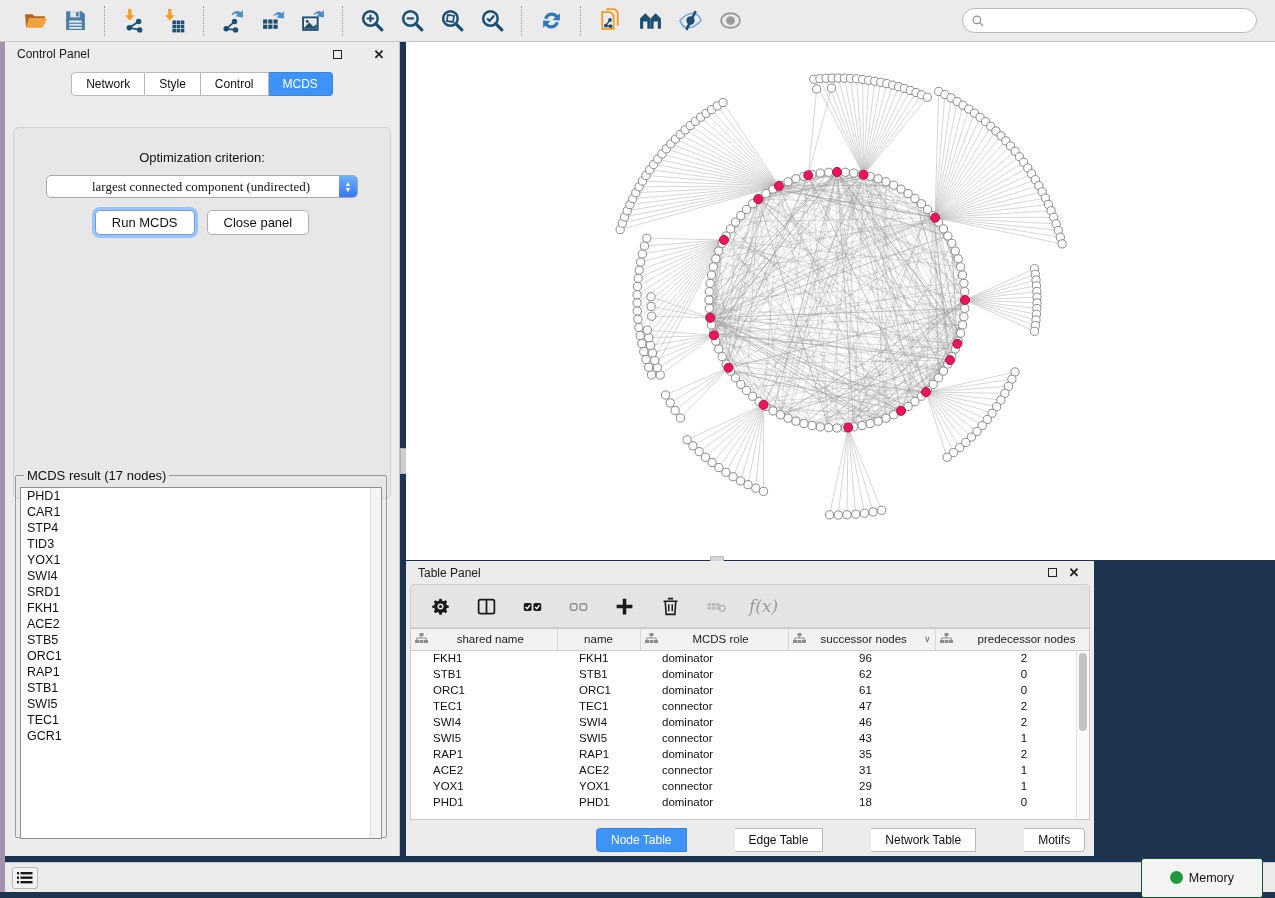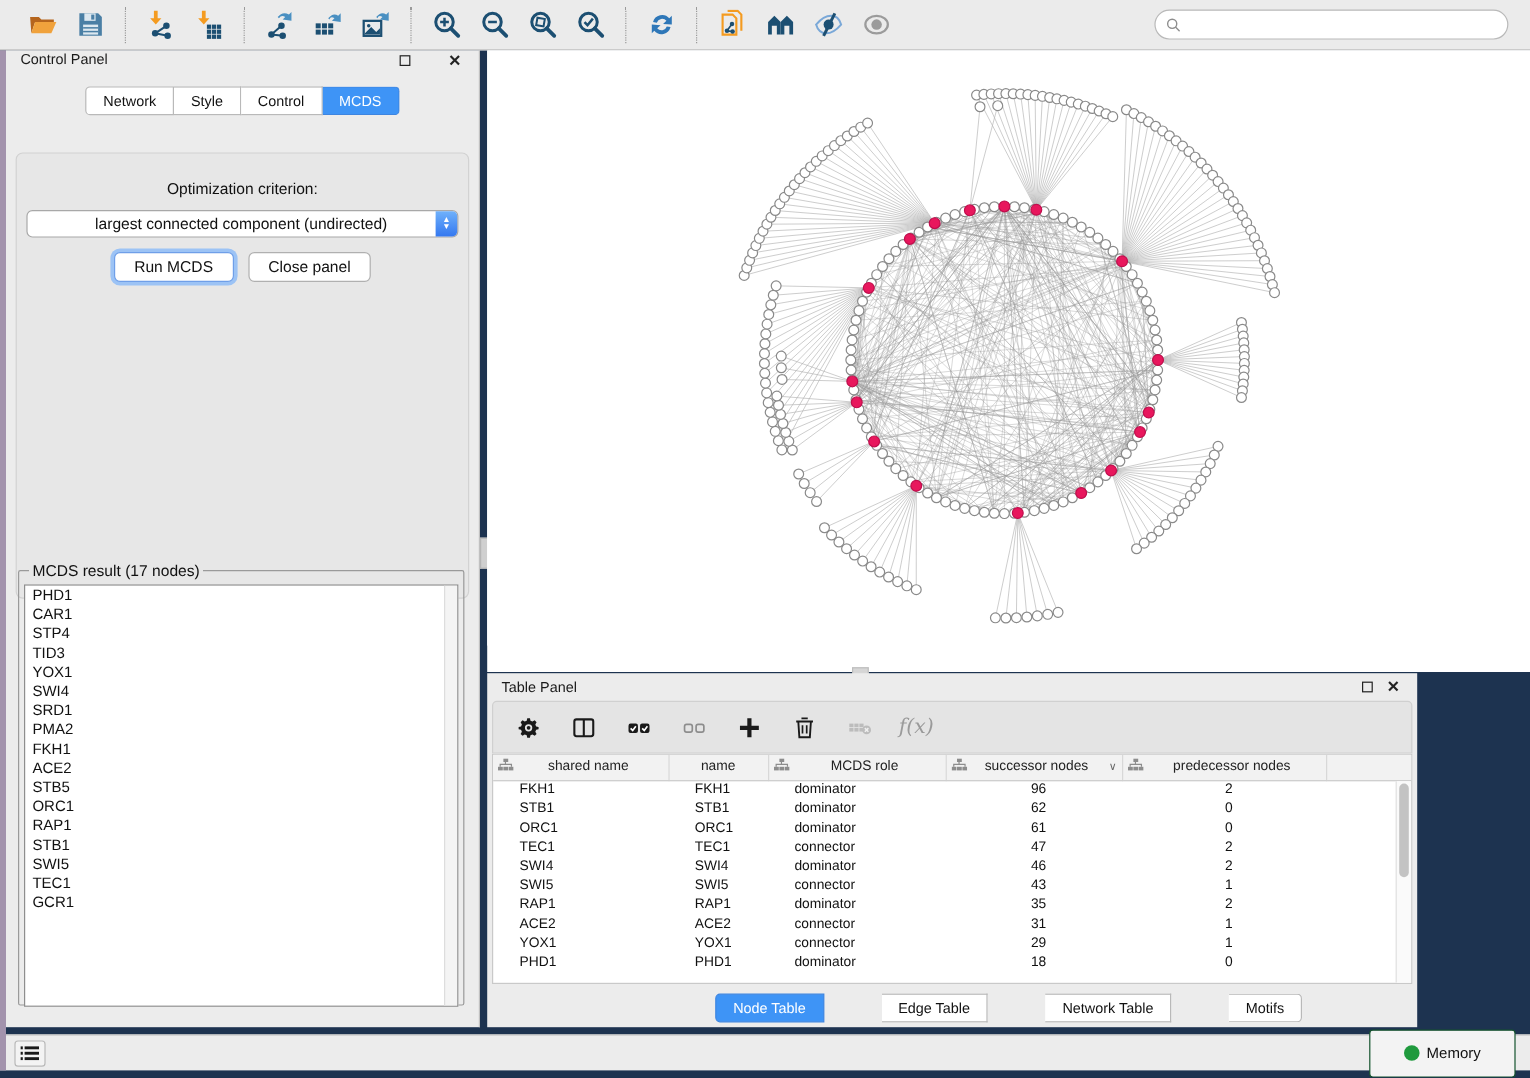--- a/index.html
+++ b/index.html
@@ -15,37 +15,37 @@
   .tb-sep { width:1px; height:30px; border-left:1px dotted #9a9a9a; margin:0 4px; }
   .tb { width:34px; height:32px; border:none; background:transparent; display:flex; align-items:center; justify-content:center; cursor:pointer; }
   .tb svg { width:25px; height:25px; }
   .search-wrap { margin-left:auto; margin-right:8px; display:flex; align-items:center;
                  width:295px; height:25px; background:#fff; border:1px solid #b9b9b9; border-radius:13px; padding:0 8px; }
   .search-wrap svg { width:14px; height:14px; margin-right:6px; flex:0 0 auto; }
   .search-input { border:none; outline:none; flex:1; font-size:12px; background:transparent; }
 
   
   .control-panel { position:absolute; left:5px; top:42px; width:395px; bottom:36px; background:#ececec; border-right:1px solid #c0c0c0; }
-  .panel-header { height:24px; display:flex; align-items:flex-start; padding:0 12px; font-size:12px; color:#1a1a1a;gap:20px; }
+  .panel-header { height:24px; display:flex; align-items:center; padding:0 12px; font-size:12px; color:#1a1a1a;gap:20px; }
   .panel-header .spacer { flex:1; }
   .win-btn { width:16px; height:16px; display:flex; align-items:center; justify-content:center; background:none; border:none; cursor:pointer; margin-left:6px; color:#222; }
   .float-glyph { width:9px; height:9px; border:1.5px solid #222; display:inline-block; }
   .close-glyph { font-size:13px; font-weight:bold; line-height:1; }
 
   .seg-tabs { display:flex; justify-content:center; margin-top:6px; position:relative; z-index:2; }
   .seg { font-size:12px; padding:4px 14px; background:#fff; border:1px solid #b9b9b9; border-left:none; color:#111; cursor:pointer; }
   .seg:first-child { border-left:1px solid #b9b9b9; border-radius:4px 0 0 4px; }
   .seg:last-child { border-radius:0 4px 4px 0; }
   .seg.active { background:#3e94f6; border-color:#3e85e0; color:#fff; }
 
   .mcds-box { position:absolute; left:8px; right:8px; top:85px; height:372px; background:#e7e7e7;
               border:1px solid #d2d2d2; border-radius:6px; padding-top:22px; text-align:center; }
   .opt-label { font-size:13px; color:#111; margin-bottom:10px; }
-  .dropdown { margin:0 auto; width:360px; height:23px; background:#fff; border:1px solid #a8a8a8; border-radius:5px;
-              display:flex; align-items:center; cursor:pointer; }
+  .dropdown { margin:0 auto; width:312px; height:23px; background:#fff; border:1px solid #a8a8a8; border-radius:5px;
+              display:flex; align-items:center; cursor:pointer;font-family:Liberation Serif, serif; }
   .dropdown .dd-text { flex:1; font-size:13px; text-align:center; color:#111; padding-left:16px; }
   .dd-stepper { width:18px; height:21px; background:linear-gradient(#6fb1fb,#3478f0); border-radius:0 4px 4px 0;
                 display:flex; flex-direction:column; align-items:center; justify-content:center; color:#fff; font-size:7px; line-height:6px; }
   .btn-row { margin-top:12px; display:flex; justify-content:center; gap:12px; }
   .push-btn { font-size:13px; padding:4px 16px; background:#fff; border:1px solid #b0b0b0; border-radius:5px; color:#111; cursor:pointer; }
   .push-btn.focused { box-shadow:0 0 0 3px #9cc3f5; border-color:#6f9fe8; }
 
   fieldset.result-group { position:absolute; left:10px; right:12px; top:426px; height:370px;
               border:1px solid #9a9a9a; border-radius:2px; padding:4px; background:transparent; }
   fieldset.result-group legend { font-size:13px; color:#111; padding:0 3px; margin-left:4px; }
@@ -62,21 +62,21 @@
   .light.red { background:#f2544d; border:0.5px solid #d8433c; }
   .light.yellow { background:#f6bd3b; border:0.5px solid #dfa32f; }
   .light.green { background:#3bc554; border:0.5px solid #2ea844; }
   .net-title { position:absolute; left:0; right:0; text-align:center; font-size:12px; color:#222; }
   .net-canvas { position:relative; width:100%; height:496px; background:#fff; }
   .net-canvas svg { display:block; width:100%; height:100%; }
   .v-splitter-handle { position:absolute; left:400px; top:448px; width:7px; height:26px; background:#cfcfcf; border:1px solid #b5b5b5; }
   .h-splitter-handle { position:absolute; left:710px; top:556px; width:14px; height:7px; background:#d6d6d6; border:1px solid #bdbdbd; }
 
   
-  .table-panel { position:absolute; left:406px; top:561px; width:775px; bottom:36px; background:#ececec; display:flex; flex-direction:column; }
+  .table-panel { position:absolute; left:406px; top:561px; width:688px; bottom:36px; background:#ececec; display:flex; flex-direction:column; }
   .tp-header { height:23px; display:flex; align-items:center; padding:0 12px; font-size:12px; color:#1a1a1a; }
   .tp-toolbar { margin:0 4px; height:44px; background:#e4e4e4; border:1px solid #d0d0d0; border-radius:4px 4px 0 0;
                 display:flex; align-items:center; gap:20px; padding:0 16px; }
   .tp-tb { background:none; border:none; cursor:pointer; display:flex; align-items:center; justify-content:center; width:26px; height:26px; }
   .tp-tb svg { width:21px; height:21px; }
   .tp-tb.disabled { opacity:.45; cursor:default; }
   .fx-label { font-family:"DejaVu Serif", serif; font-style:italic; font-size:17px; color:#9a9a9a; }
 
   .tbl-wrap { margin:0 4px; flex:0 0 192px; background:#fff; border:1px solid #c9c9c9; position:relative; overflow:hidden; }
   table.node-table { border-collapse:collapse; width:846px; table-layout:fixed; }
@@ -305,21 +305,20 @@
       <legend>MCDS result (17 nodes)</legend>
       <div class="result-list">
         <div id="mcds-list">
             <div class="result-item">PHD1</div>
             <div class="result-item">CAR1</div>
             <div class="result-item">STP4</div>
             <div class="result-item">TID3</div>
             <div class="result-item">YOX1</div>
             <div class="result-item">SWI4</div>
             <div class="result-item">SRD1</div>
-            <div class="result-item">PMA2</div>
             <div class="result-item">FKH1</div>
             <div class="result-item">ACE2</div>
             <div class="result-item">STB5</div>
             <div class="result-item">ORC1</div>
             <div class="result-item">RAP1</div>
             <div class="result-item">STB1</div>
             <div class="result-item">SWI5</div>
             <div class="result-item">TEC1</div>
             <div class="result-item">GCR1</div>
           </div>

